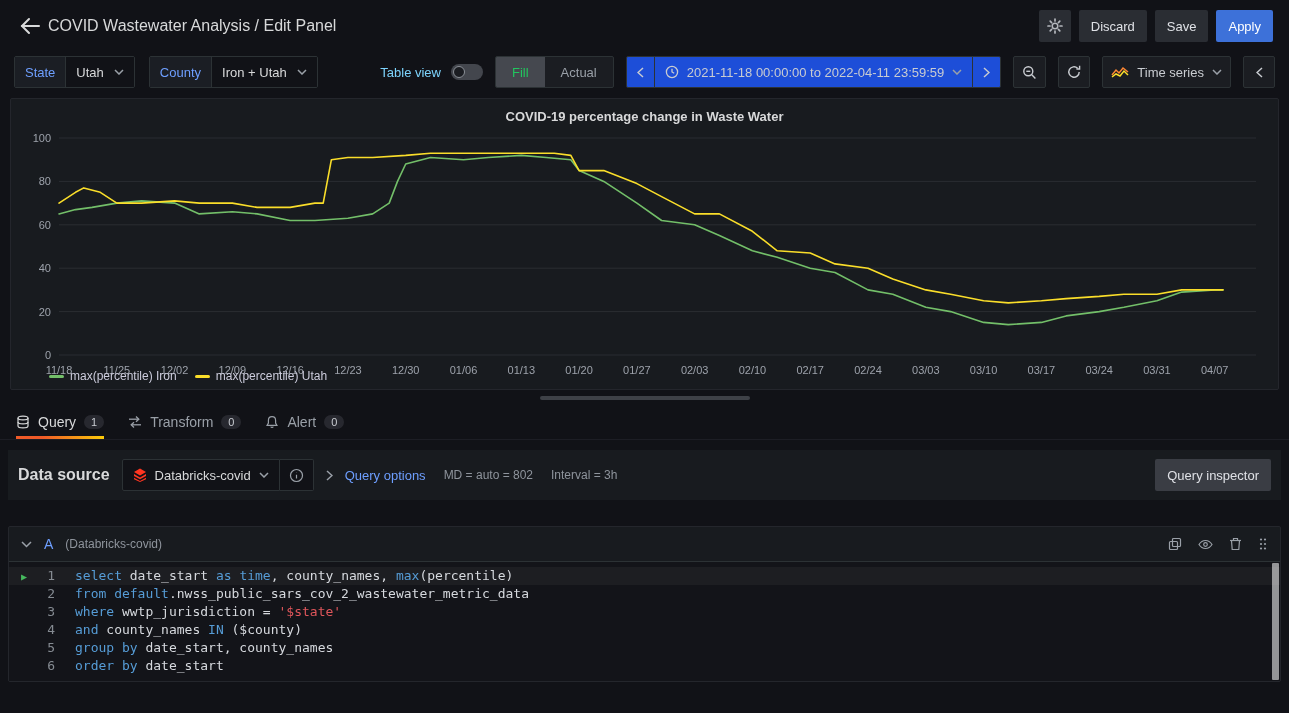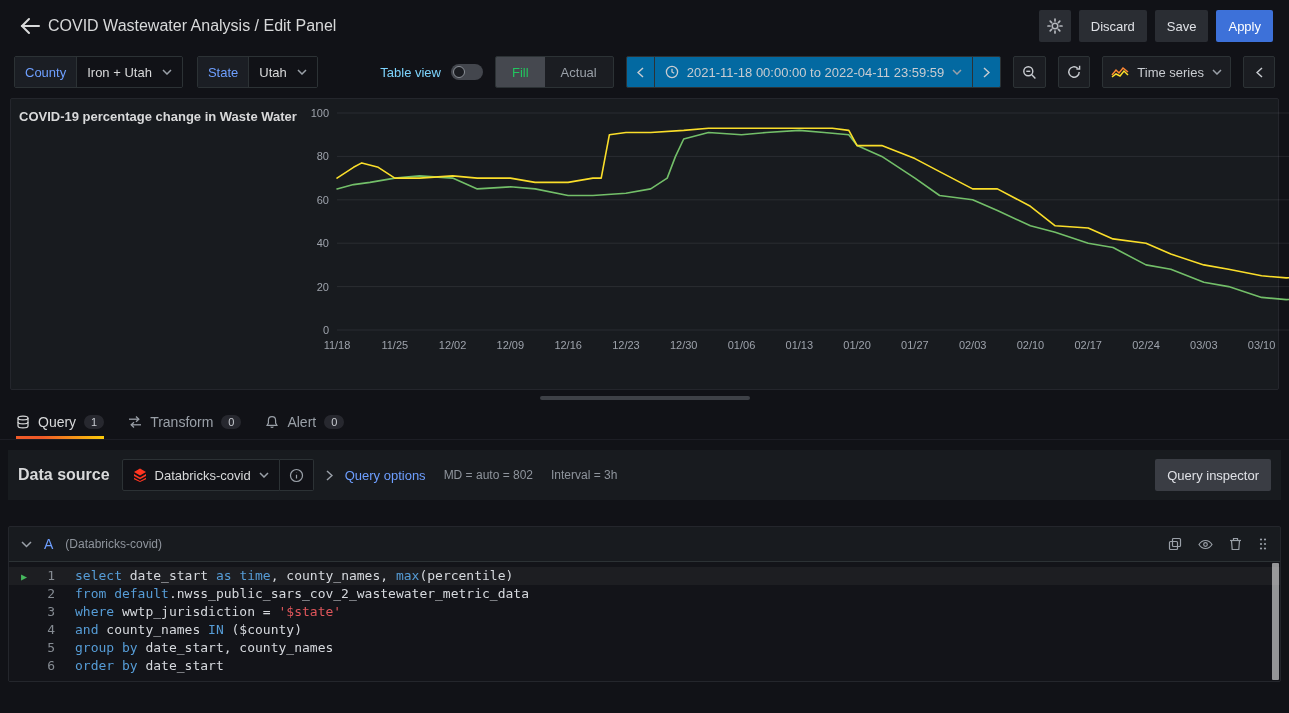--- a/index.html
+++ b/index.html
@@ -31,31 +31,31 @@
                border:none; border-left:1px solid #2c3235; cursor:pointer; font-family:inherit; font-size:13px; }
   .right-cluster { margin-left:auto; display:flex; align-items:center; gap:12px; }
   .tableview { display:flex; align-items:center; gap:10px; color:#7dd3fc; }
   .toggle { width:32px; height:16px; border-radius:9px; background:#43464d; position:relative; cursor:pointer; }
   .toggle .knob { position:absolute; left:2px; top:2px; width:12px; height:12px; border-radius:50%; background:#1b1d22; border:1px solid #8b9097; }
   .seg { display:flex; height:32px; background:#1b1d22; border:1px solid #2c3235; border-radius:2px; overflow:hidden; }
   .seg-btn { display:flex; align-items:center; padding:0 16px; background:transparent; border:none; color:#9aa0a8;
              cursor:pointer; font-family:inherit; font-size:13px; }
   .seg-btn.active { background:#45484f; color:#22c55e; }
   .time-nav { display:flex; align-items:center; }
-  .tn-btn { height:32px; display:flex; align-items:center; gap:8px; padding:0 10px; background:#0369a1;
+  .tn-btn { height:32px; display:flex; align-items:center; gap:8px; padding:0 10px; background:#1d4ed8;
             border:1px solid #2c3235; color:#c9ccd1; cursor:pointer; font-family:inherit; font-size:13px; margin-left:-1px; }
   .tn-btn:first-child { margin-left:0; border-radius:2px 0 0 2px; }
   .tn-btn:last-child { border-radius:0 2px 2px 0; }
   .solo-btn { height:32px; min-width:32px; display:flex; align-items:center; justify-content:center; gap:8px;
               padding:0 8px; background:#1b1d22; border:1px solid #2c3235; color:#c9ccd1; cursor:pointer;
               border-radius:2px; font-family:inherit; font-size:13px; }
 
   
   .panel { margin:0 10px; flex:none; height:292px; background:#181b1f; border:1px solid #24262c; border-radius:2px;
-           display:flex; flex-direction:row; padding:6px 8px 2px; }
+           display:flex; flex-direction:column; padding:6px 8px 2px; }
   .panel-title { text-align:center; font-weight:600; font-size:13px; color:#d8d9da; padding:4px 0 6px; flex:none; }
   .chart-wrap { flex:1; min-height:0; }
   .tick { fill:#9da2ab; font-size:11px; font-family:"Liberation Sans","DejaVu Sans",sans-serif; }
   .legend { display:flex; gap:18px; padding:2px 0 4px 30px; font-size:12px; color:#ccccdc; flex:none; }
   .leg-item { display:flex; align-items:center; gap:6px; cursor:pointer; }
   .leg-swatch { display:inline-block; width:15px; height:3px; border-radius:2px; }
 
   
   .resize-row { display:flex; justify-content:center; padding:6px 0 4px; flex:none; }
   .resize-handle { width:210px; height:4px; border-radius:2px; background:#3e4147; cursor:row-resize; }
@@ -138,34 +138,34 @@
         </span>
       </button>
       <button class="btn">Discard</button>
       <button class="btn">Save</button>
       <button class="btn primary">Apply</button>
     </div>
   </header>
 
   <div class="toolbar">
     <div class="var-group">
+      <span class="var-label">State</span>
+      <button class="var-value">
+        <span>Utah</span>
+        <span>
+            <svg width="10" height="6" viewBox="0 0 10 6" fill="none" stroke="#9aa0a8" stroke-width="1.5">
+              <path d="M1 1l4 4 4-4"></path>
+            </svg>
+          </span>
+      </button>
+    </div>
+    <div class="var-group">
       <span class="var-label">County</span>
       <button class="var-value">
         <span>Iron + Utah</span>
-        <span>
-            <svg width="10" height="6" viewBox="0 0 10 6" fill="none" stroke="#9aa0a8" stroke-width="1.5">
-              <path d="M1 1l4 4 4-4"></path>
-            </svg>
-          </span>
-      </button>
-    </div>
-    <div class="var-group">
-      <span class="var-label">State</span>
-      <button class="var-value">
-        <span>Utah</span>
         <span>
             <svg width="10" height="6" viewBox="0 0 10 6" fill="none" stroke="#9aa0a8" stroke-width="1.5">
               <path d="M1 1l4 4 4-4"></path>
             </svg>
           </span>
       </button>
     </div>
 
     <div class="right-cluster">
       <div class="tableview">

